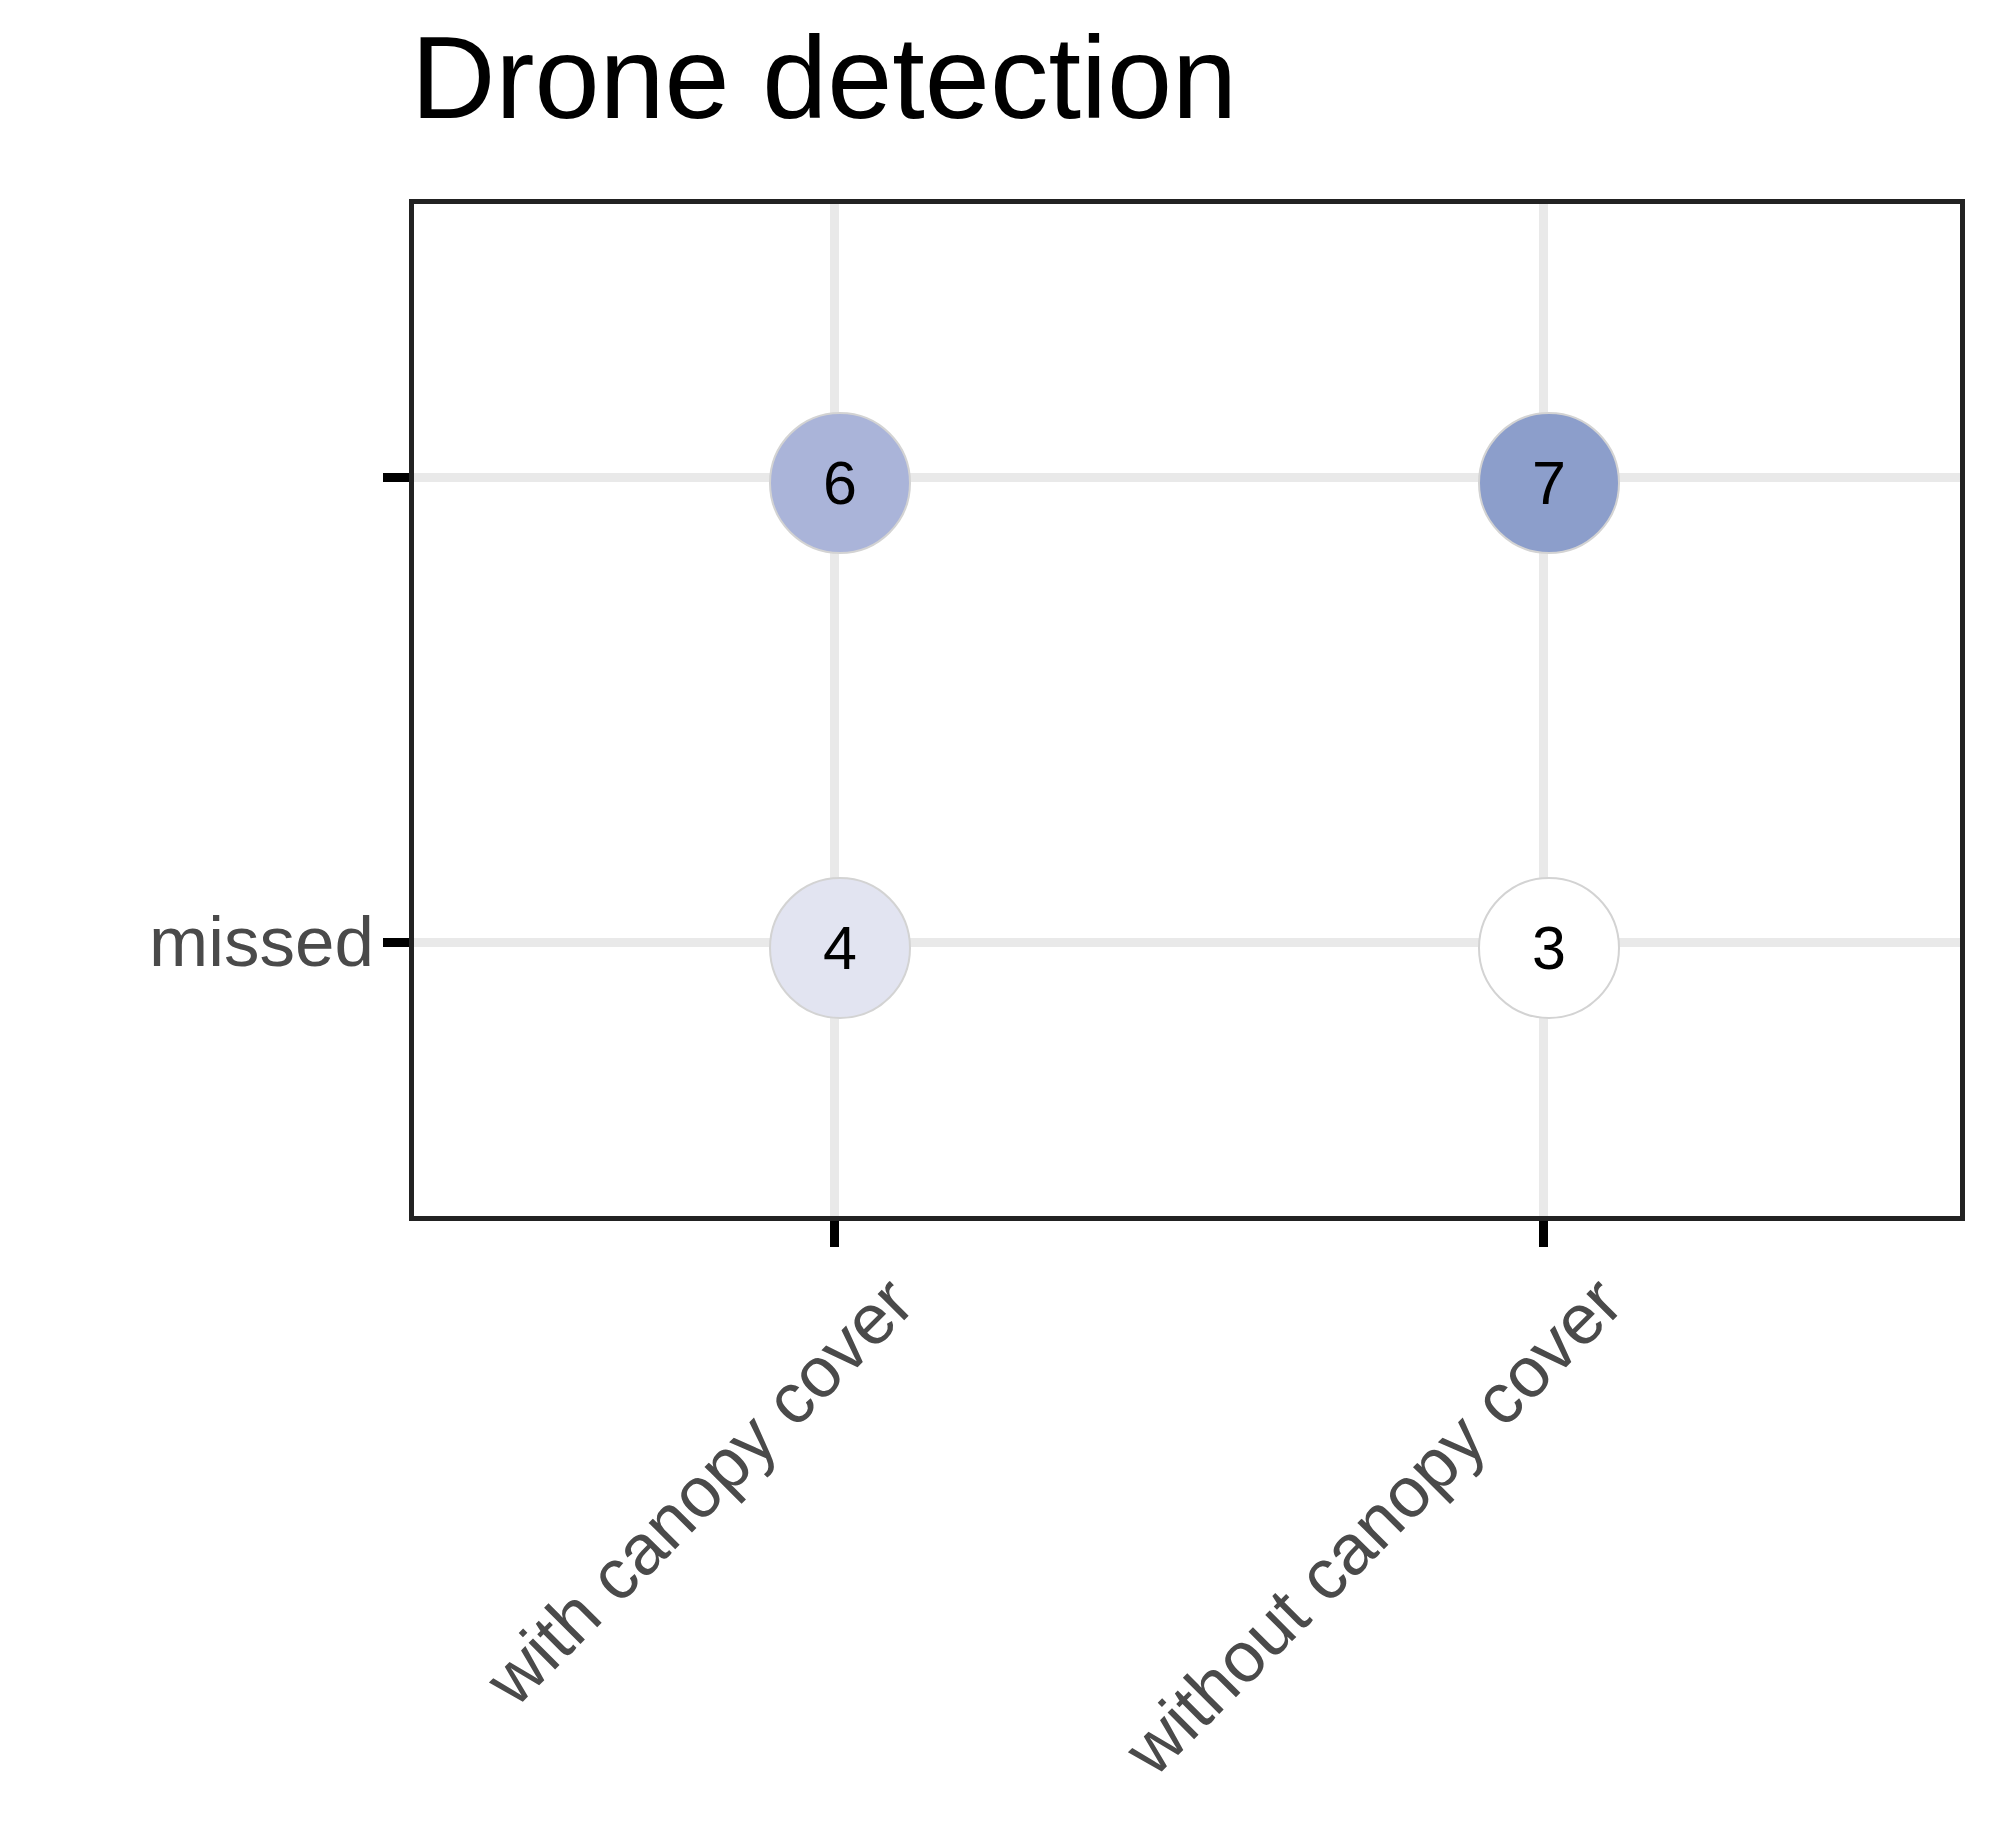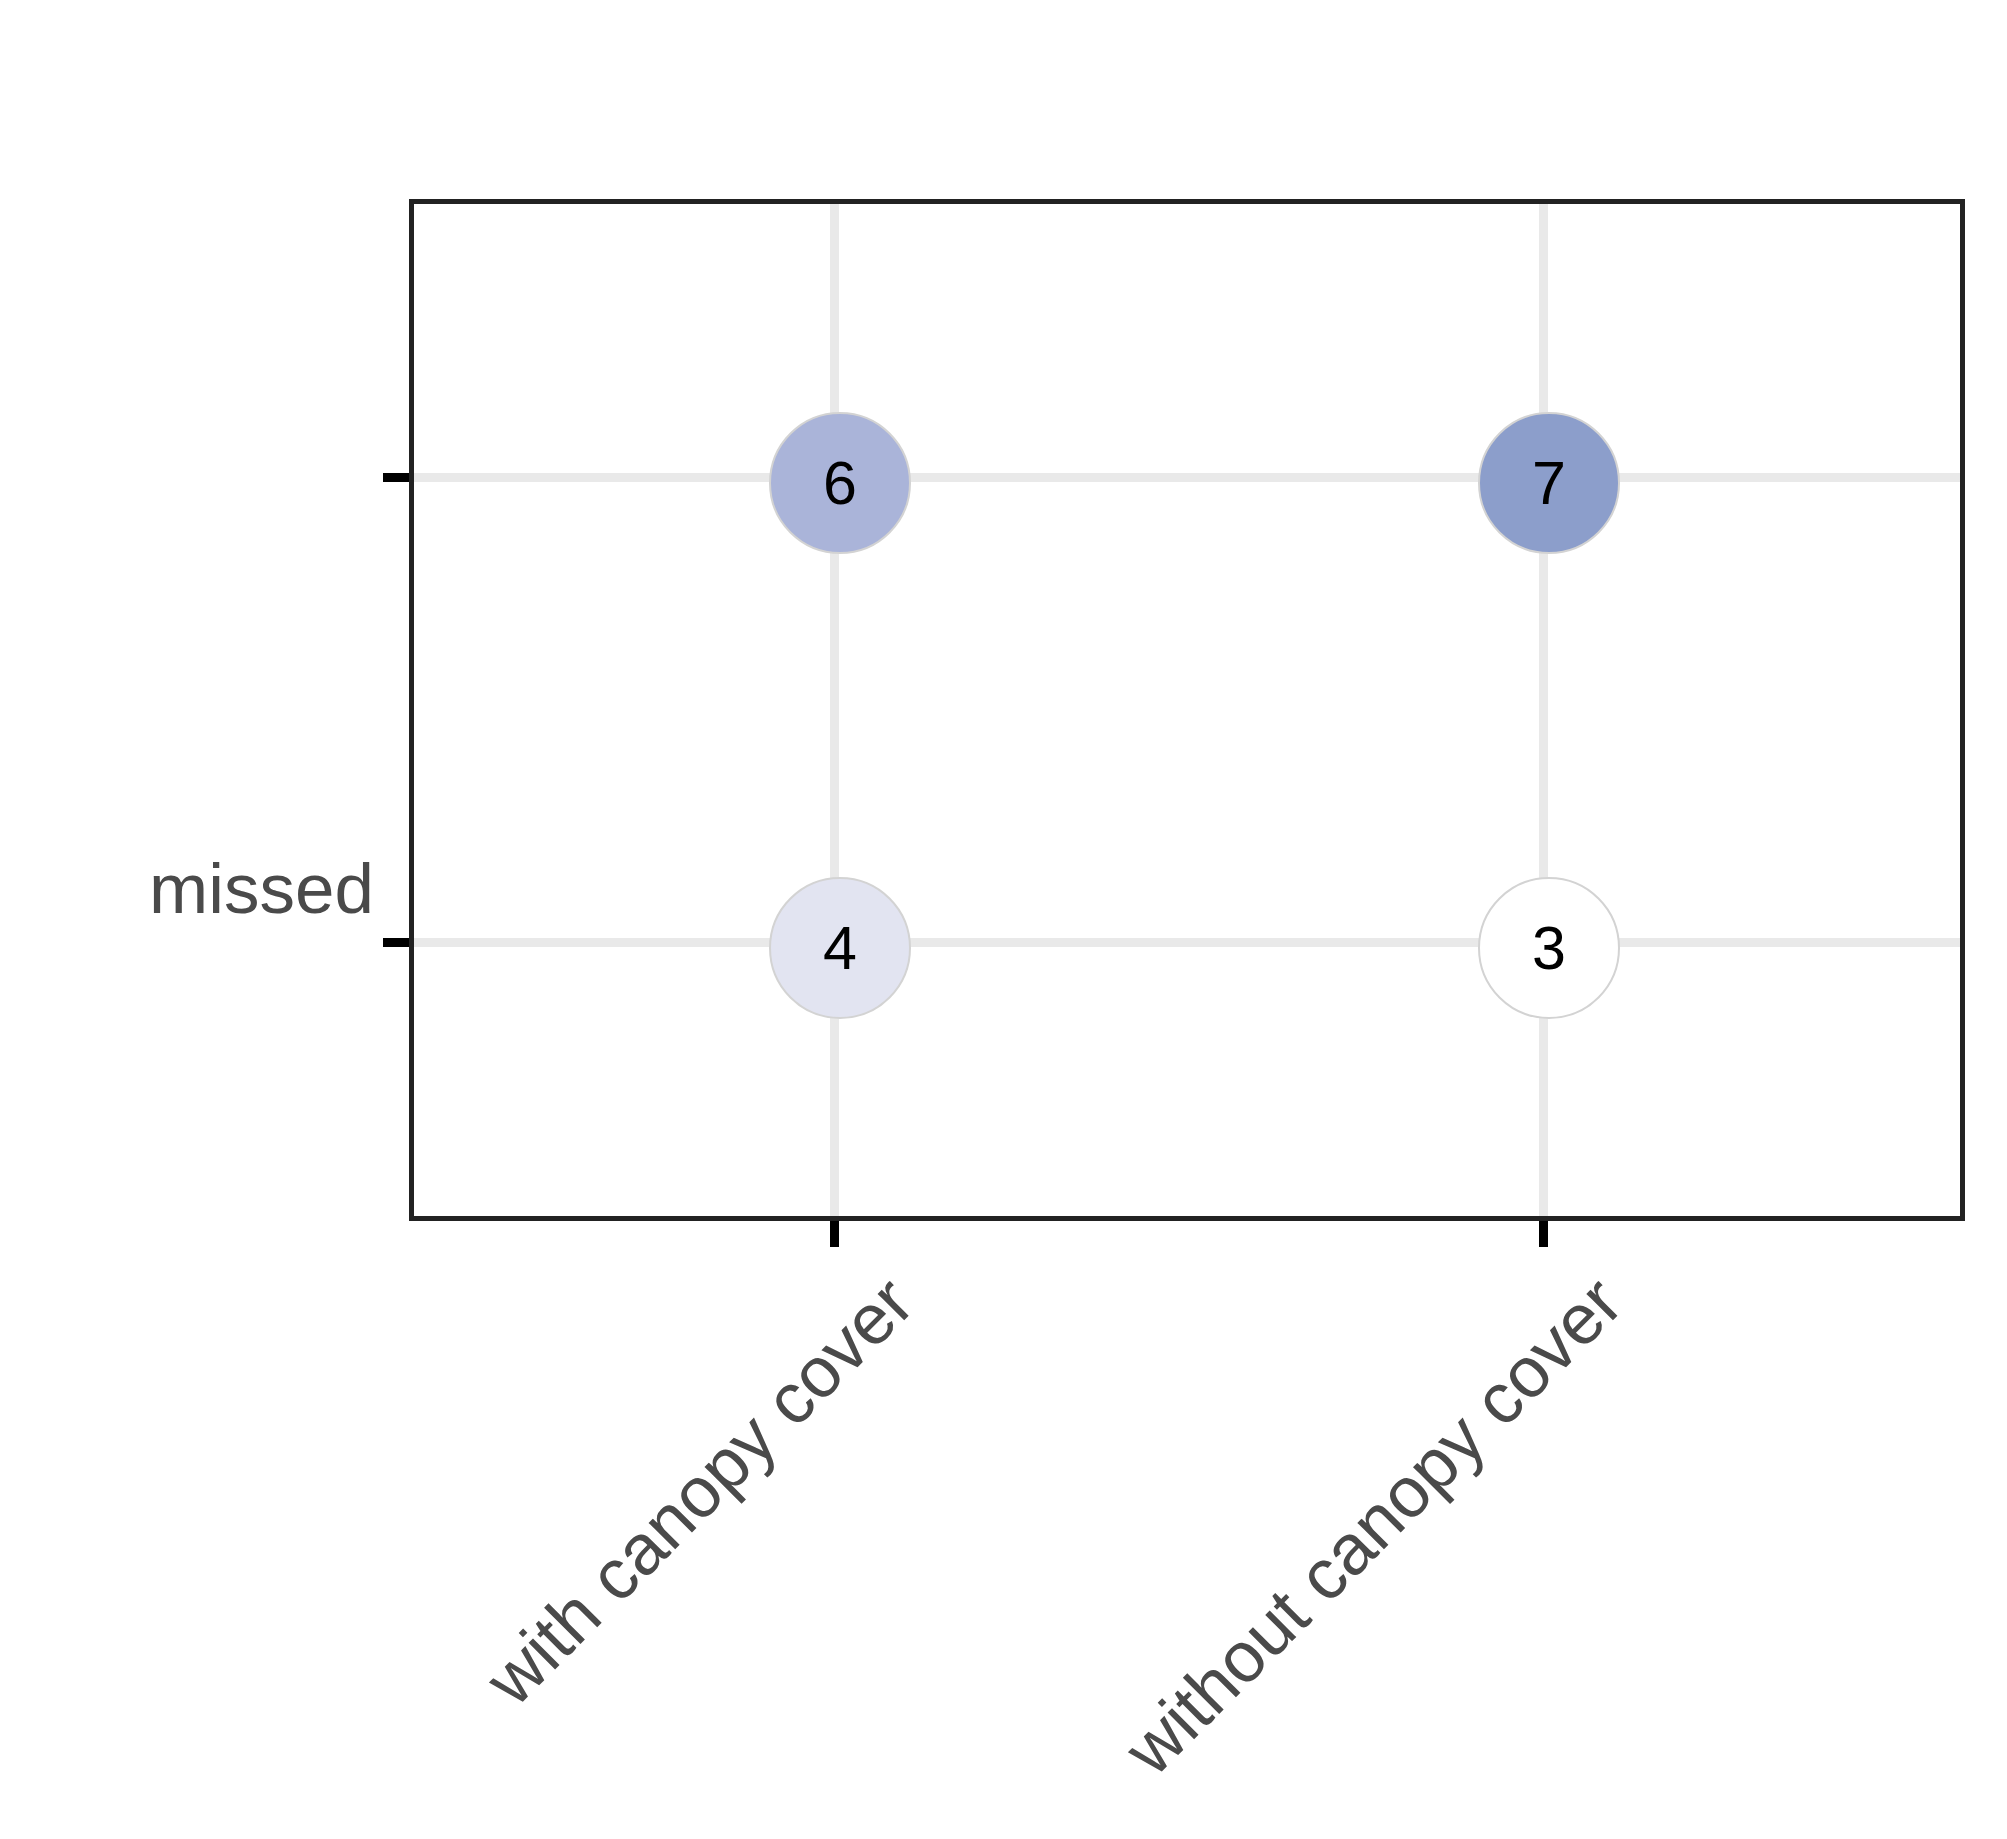--- a/index.html
+++ b/index.html
@@ -65,38 +65,39 @@
     left: 0;
     width: 374px;
     text-align: right;
     font-size: 71px;
     line-height: 86px;
     height: 86px;
     color: #4a4a4a;
     white-space: nowrap;
   }
   .ylab.r0 { top: 434px; }
-  .ylab.r1 { top: 846px; }
+  .ylab.r1 { top: 899px; }
   .xlab {
     position: absolute;
     top: 1264px;
     font-size: 71px;
     line-height: 1.05;
     color: #4a4a4a;
     white-space: nowrap;
     transform: rotate(-45deg);
     transform-origin: 100% 0;
   }
   .xlab.c0 { right: 1134px; }
   .xlab.c1 { right: 425px; }
 </style>
 </head>
 <body>
 
 <div class="figure">
+  <div class="title">Drone detection</div>
 
   <div class="panel">
     <div class="gridline v c0"></div>
     <div class="gridline v c1"></div>
     <div class="gridline h r0"></div>
     <div class="gridline h r1"></div>
     <div>
         <div class="balloon" style="left: 355px; top: 208px; background: rgb(170, 180, 217);">
           <span>6</span>
         </div>

